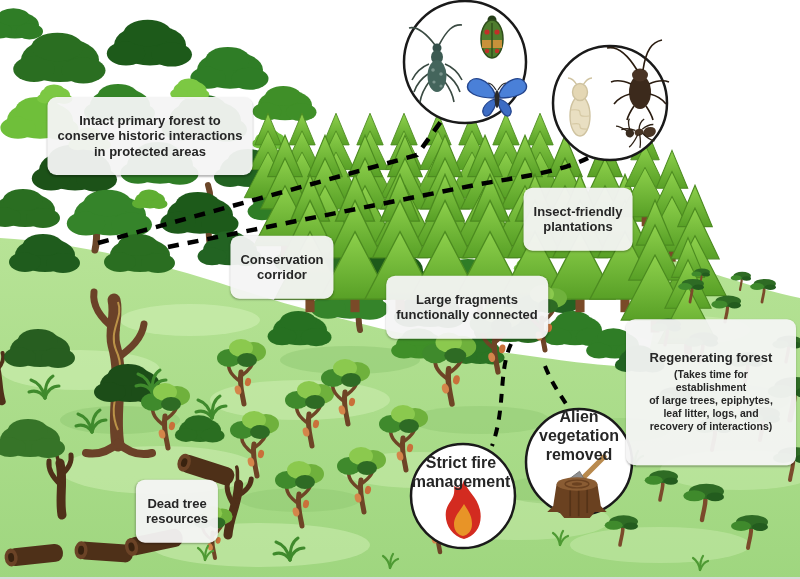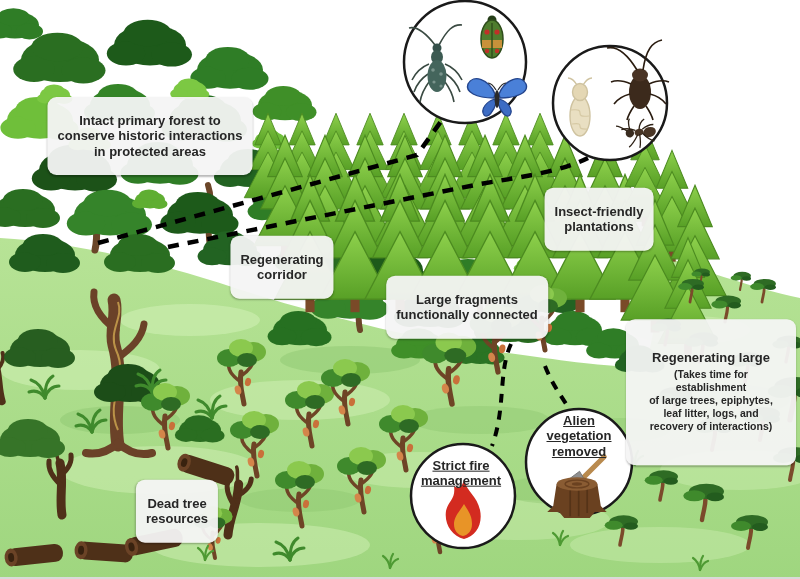--- a/index.html
+++ b/index.html
@@ -5,21 +5,21 @@
   html,body{margin:0;padding:0;background:#fff;}
   .scene{position:relative;width:800px;height:579px;overflow:hidden;background:#ffffff;
          font-family:"Liberation Sans",sans-serif;border-bottom:2px solid #d9d9d9;box-sizing:border-box;}
   .scene svg{position:absolute;left:0;top:0;}
   .lbl{position:absolute;transform:translate(-50%,-50%);background:rgba(244,244,244,.95);
        border-radius:9px;padding:16px 10px;box-shadow:0 1px 2px rgba(0,0,0,.28);
        color:#262626;font-weight:bold;font-size:13px;line-height:1.18;text-align:center;
        white-space:pre-line;z-index:3;}
   .lbl.plain{background:none;box-shadow:none;padding:0;}
   .lbl .sub{display:block;font-size:10.5px;line-height:1.25;margin-top:2px;}
-  .lbl.small{font-size:13px;text-decoration:underline;}
+  .lbl.small{font-size:16px;}
 </style>
 </head>
 <body>
 
 <div class="scene">
 <svg width="800" height="579" viewBox="0 0 800 579">
   <defs>
     <linearGradient id="firG" x1="0" y1="0" x2="0" y2="1">
       <stop offset="0" stop-color="#8ed14c"></stop>
           <stop offset="1" stop-color="#58a026"></stop>
@@ -360,28 +360,28 @@
       <ellipse cx="0" cy="0" rx="24" ry="8" fill="#8a5c33"></ellipse>
       <ellipse cx="0" cy="0" rx="14" ry="4.6" fill="none" stroke="#6a4120" stroke-width="1.6"></ellipse>
       <ellipse cx="0" cy="0" rx="6" ry="2" fill="#6a4120"></ellipse>
     </g>
   </g>
 </svg>
 
   <div class="lbl" style="left:150px;top:136px">Intact primary forest to
 conserve historic interactions
 in protected areas</div>
-  <div class="lbl" style="left:282px;top:267px">Regenerating
+  <div class="lbl" style="left:282px;top:267px">Conservation
 corridor</div>
-  <div class="lbl" style="left:599px;top:219px">Insect-friendly
+  <div class="lbl" style="left:578px;top:219px">Insect-friendly
 plantations</div>
   <div class="lbl" style="left:467px;top:307px">Large fragments
 functionally connected</div>
   <div class="lbl" style="left:711px;top:392px;width:150px">
-    <span>Regenerating large</span>
+    <span>Regenerating forest</span>
     <span class="sub">(Takes time for
 establishment
 of large trees, epiphytes,
 leaf litter, logs, and
 recovery of interactions)</span>
   </div>
   <div class="lbl plain small" style="left:461px;top:473px">Strict fire
 management</div>
   <div class="lbl" style="left:177px;top:511px">Dead tree
 resources</div>

